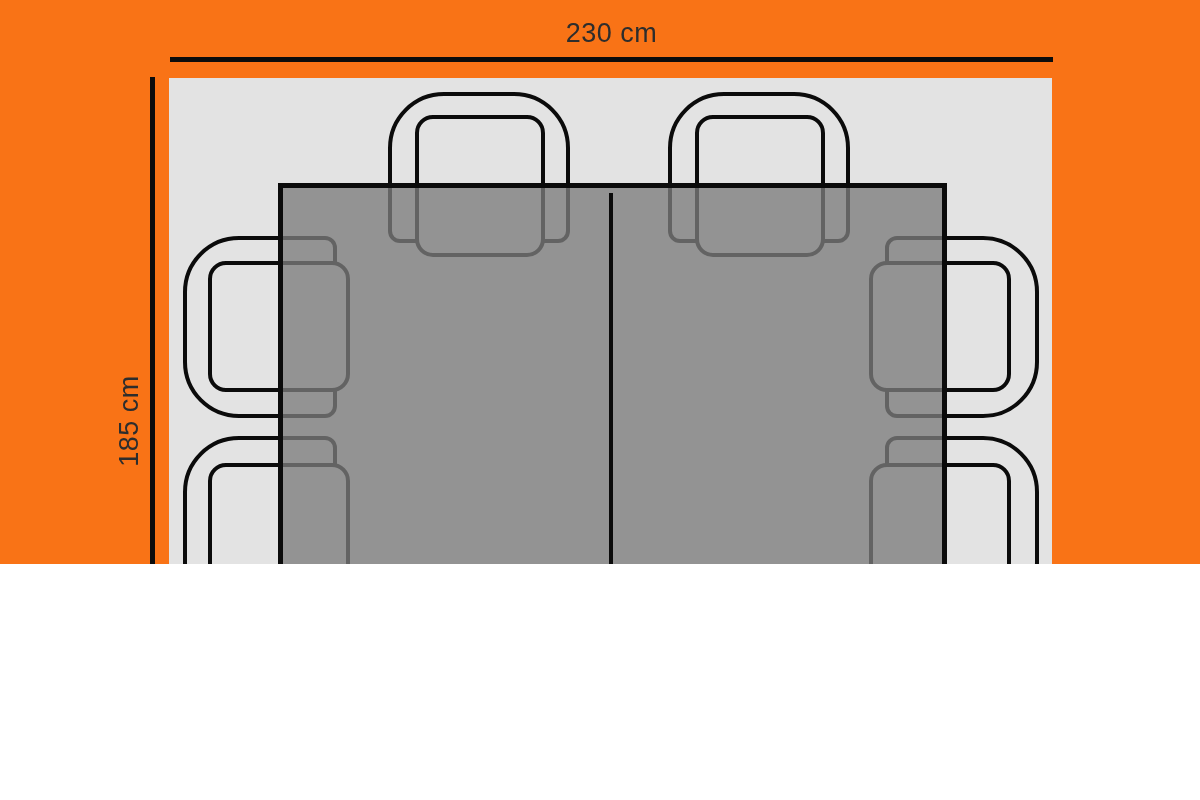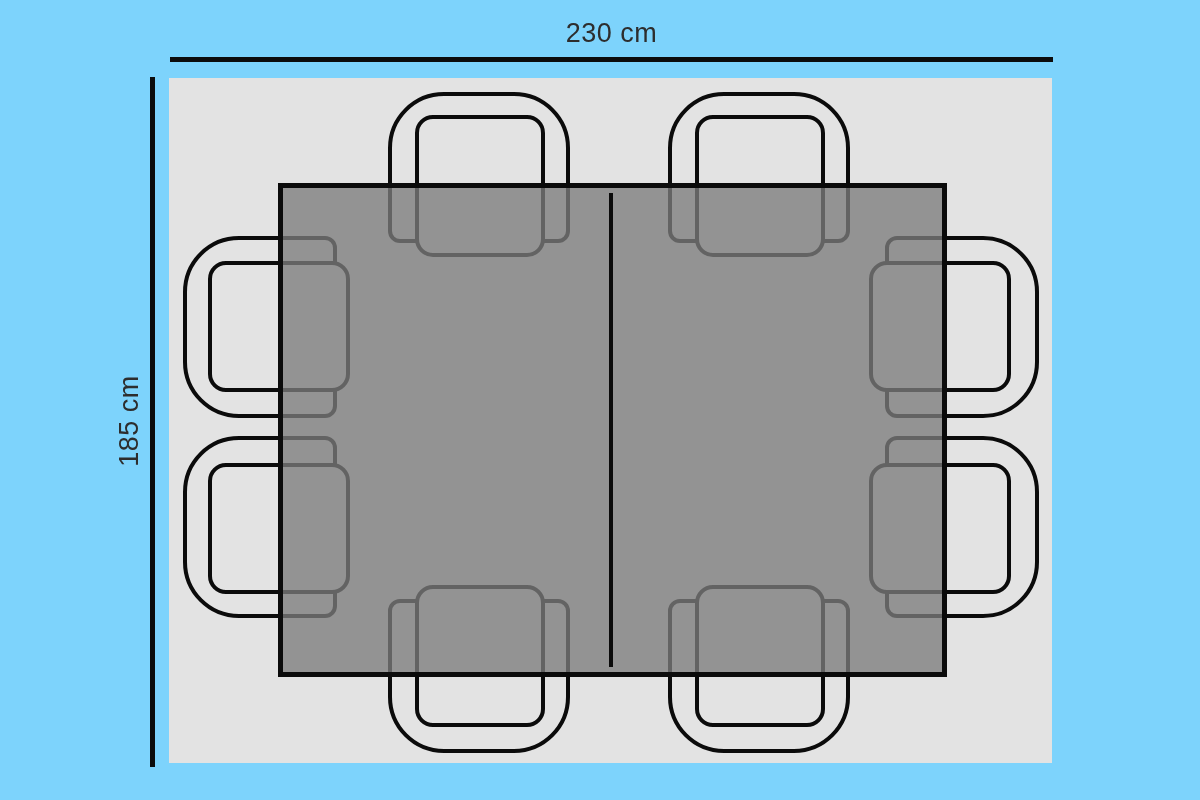--- a/index.html
+++ b/index.html
@@ -4,22 +4,22 @@
 <style>
   html, body {
     margin: 0;
     padding: 0;
     background: #ffffff;
     font-family: "Liberation Sans", sans-serif;
   }
   .canvas {
     position: relative;
     width: 1200px;
-    height: 800px;
-    background: #7dd3fc;
+    height: 564px;
+    background: #f97316;
     overflow: hidden;
   }
   
   .dim-line-h {
     position: absolute;
     left: 170px; top: 57px;
     width: 883px; height: 5px;
     background: #0c0c0c;
   }
   .dim-line-v {

